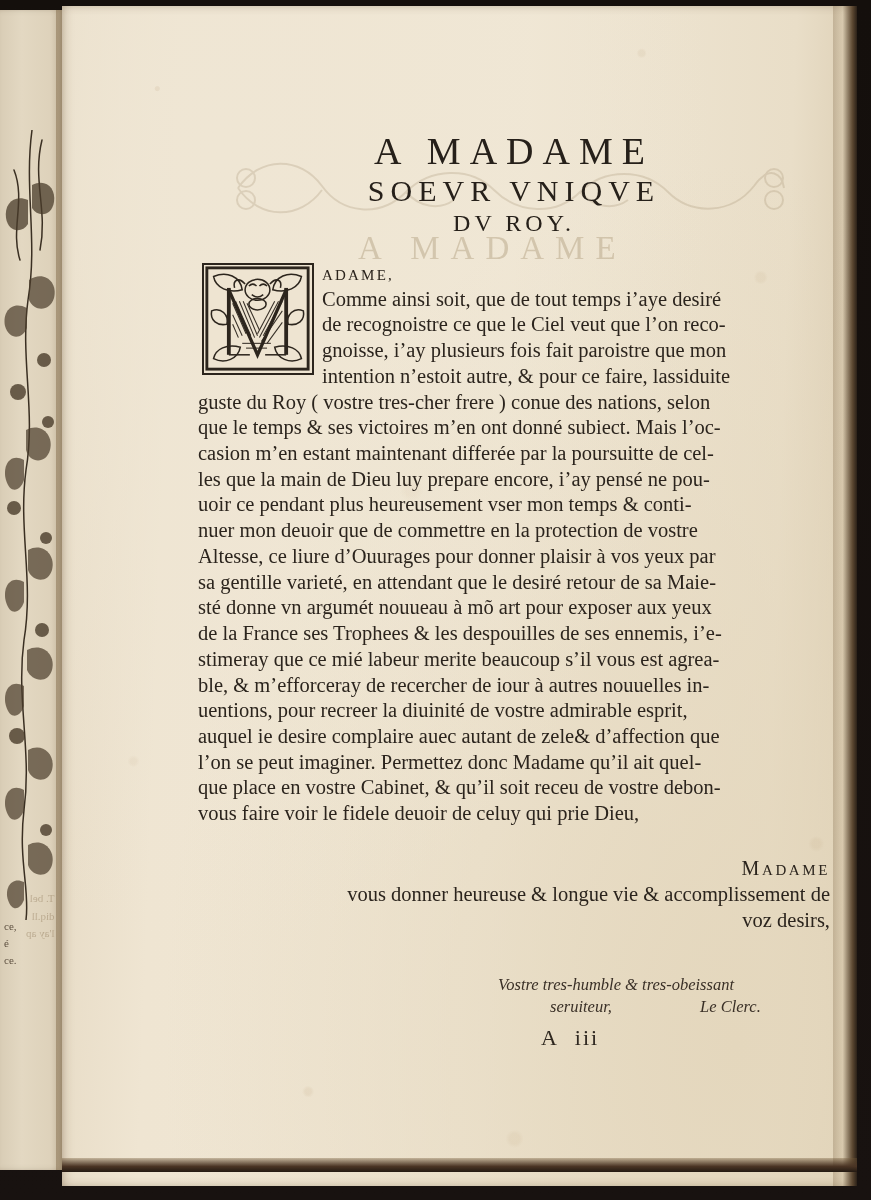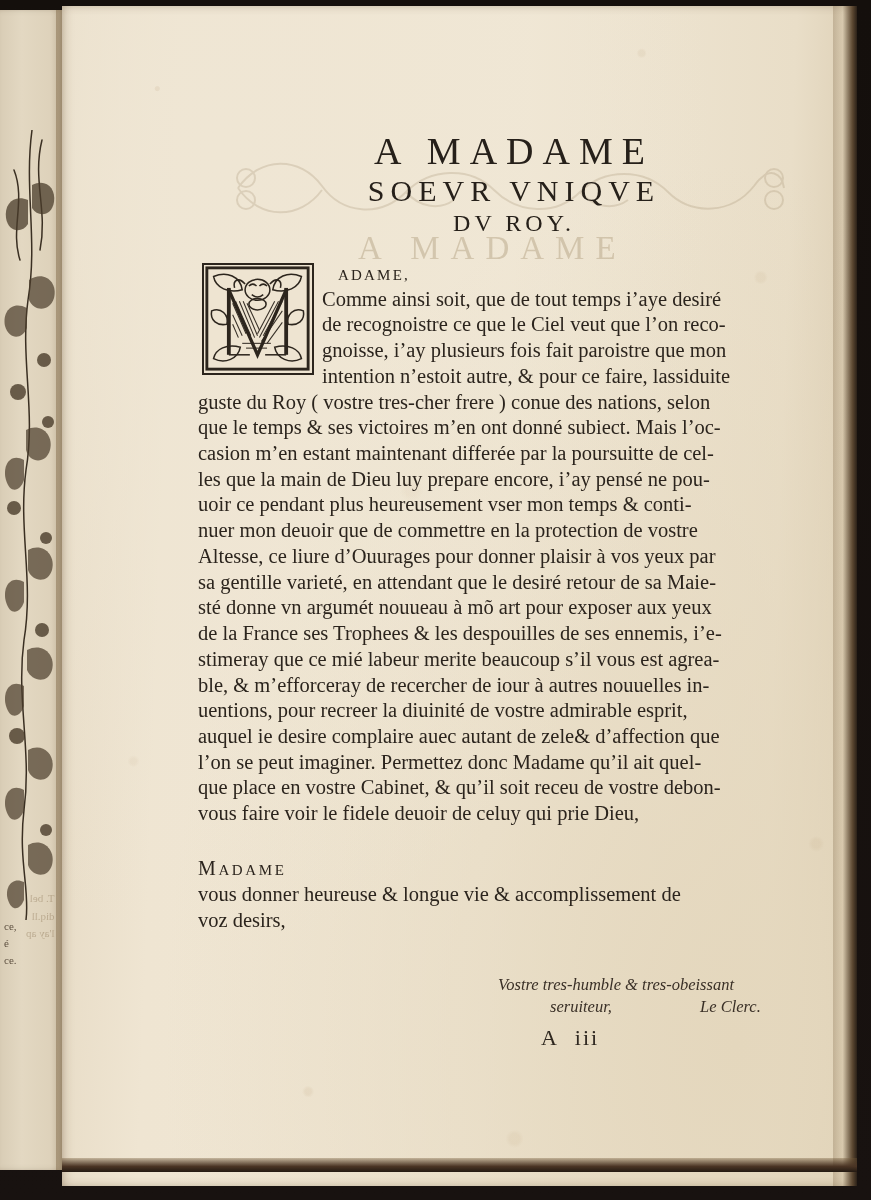--- a/index.html
+++ b/index.html
@@ -104,24 +104,24 @@
     position:relative;overflow:hidden;
   }
 
   .para{
     font-size:20.5px;line-height:1.255;
     text-align:left;color:#2b241d;
     font-family:"Liberation Serif", serif;
   }
   .para .ln{display:block;white-space:nowrap;}
   .indent-block .ln{padding-left:124px;}
-  .smallcapsrun{font-size:15px;letter-spacing:2.2px;margin-left:16px;}
+  .smallcapsrun{font-size:15px;letter-spacing:2.2px;}
 
   .closing{
-    margin-top:28px;font-size:20.5px;line-height:1.3;color:#2b241d;
+    margin-top:28px;font-size:20.5px;line-height:1.3;color:#2b241d;text-align:right;
   }
   .closing .ln{display:block;white-space:nowrap;}
   .madame-sc{font-size:15px;letter-spacing:2.6px;}
   .madame-sc .big{font-size:20px;letter-spacing:2.6px;}
 
   .signature{
     margin-top:40px;text-align:left;padding-left:300px;
     font-style:italic;font-size:16.5px;line-height:1.35;color:#3a3027;
     font-family:"Liberation Serif", serif;
   }

